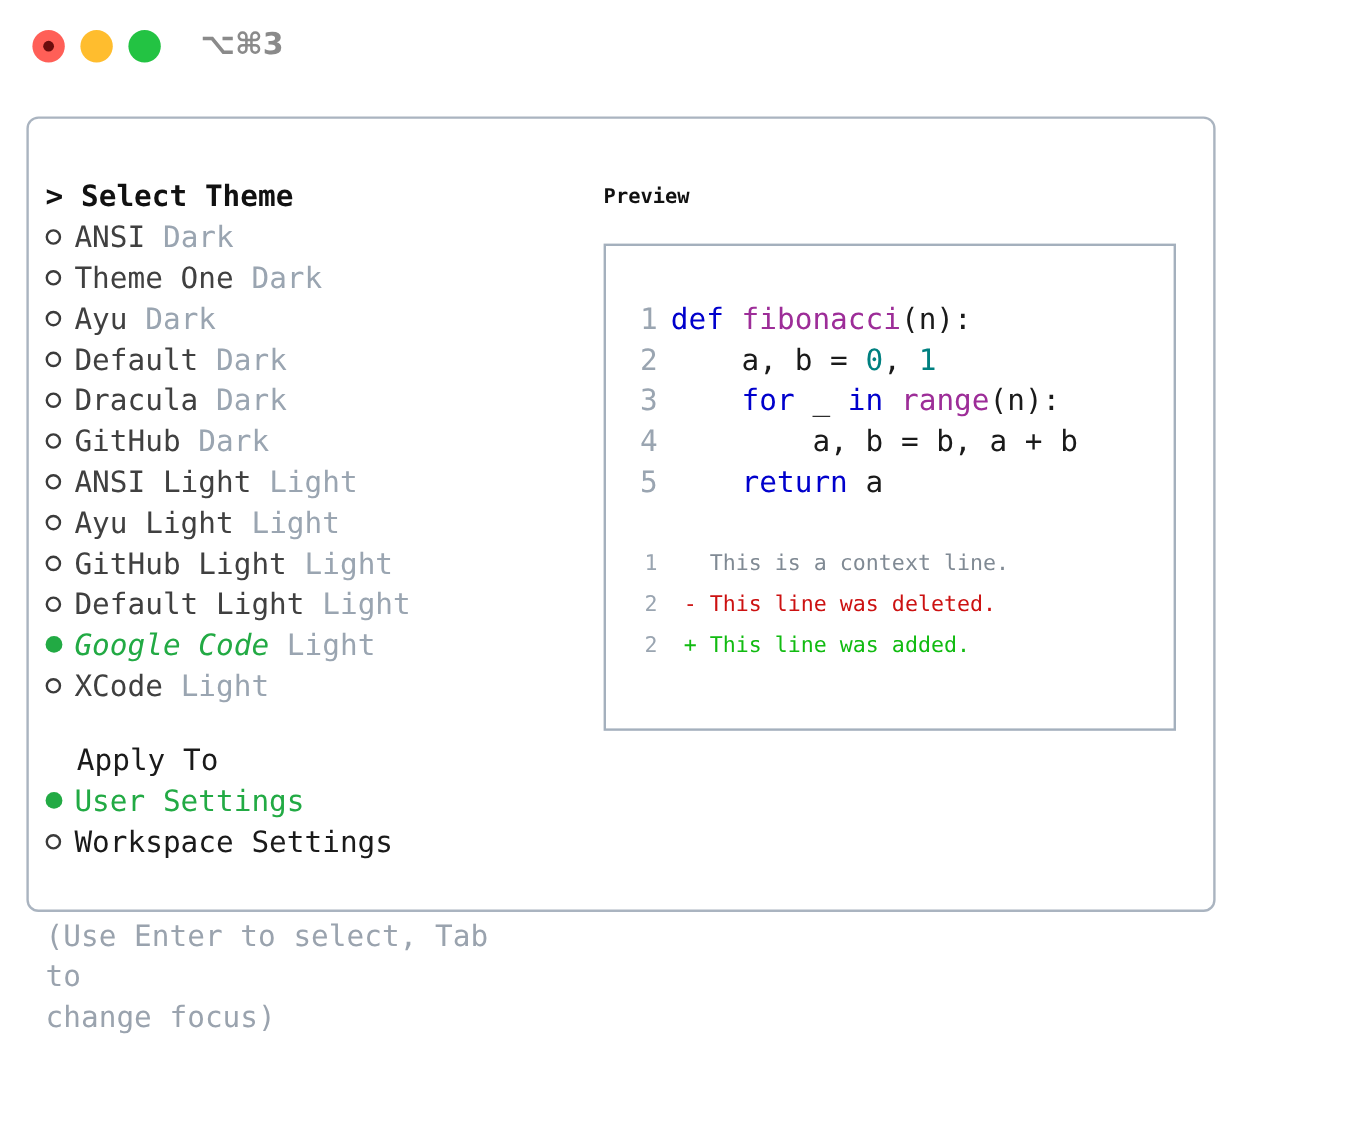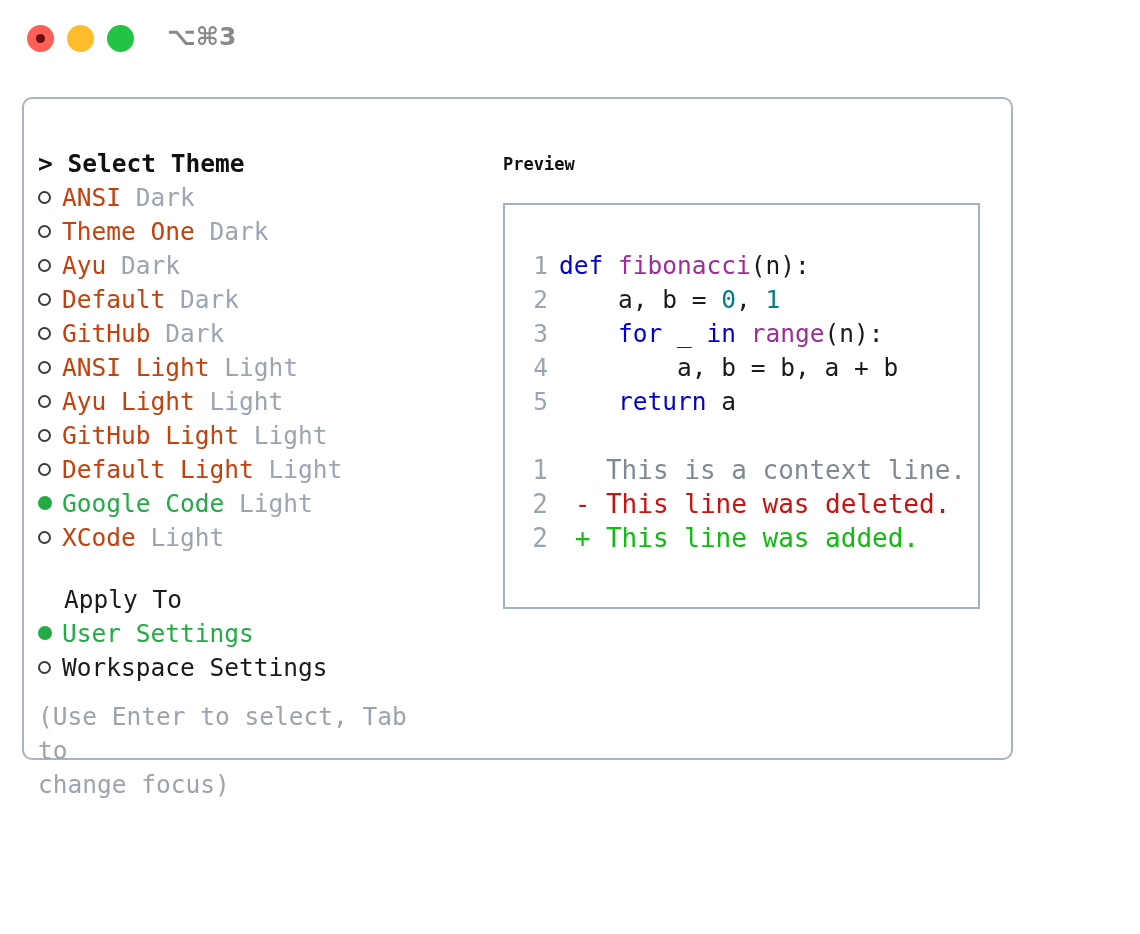--- a/index.html
+++ b/index.html
@@ -119,38 +119,38 @@
   }
   .radio-on {
     display: inline-block;
     width: 14px; height: 14px;
     background: #22aa44;
     border-radius: 50%;
     box-sizing: border-box;
     vertical-align: 2px;
   }
 
-  .theme-name { color: #c2410c; }
-  .theme-row.selected .theme-name { color: #22aa44; }
+  .theme-name { color: #404040; }
+  .theme-row.selected .theme-name { color: #22aa44; font-style: italic; }
   .theme-kind { color: #9aa5b1; }
 
   #apply-to-block { margin-top: 28px; }
   #apply-to-heading {
     font-size: 24.5px;
     height: 34px;
     line-height: 34px;
     color: #1a1a1a;
     padding-left: 26px;
     white-space: pre;
   }
   .apply-name { color: #1a1a1a; }
   .apply-row.selected .apply-name { color: #22aa44; }
 
   #hint-text {
-    margin-top: 15px;
+    margin-top: 44px;
     font-size: 24.5px;
     line-height: 34px;
     color: #9aa3ae;
     width: 412px;
     white-space: pre-wrap;
   }
 
   
   #preview-column {
     position: absolute;
@@ -191,21 +191,21 @@
   }
   .kw  { color: #0000cc; }
   .fn  { color: #9d2d98; }
   .num { color: #008080; }
   .plain { color: #1a1a1a; }
   .punct { color: #1a1a1a; }
 
   #diff-area {
     position: absolute;
     left: 17px; top: 248px;
-    font-size: 26px;
+    font-size: 18px;
     line-height: 34px;
     white-space: pre;
   }
   .diff-ctx { color: #808a94; }
   .diff-del { color: #cc1111; }
   .diff-add { color: #11bb11; }
 </style>
 </head>
 <body>
 
@@ -224,20 +224,21 @@
 
     <div id="theme-column">
 
       <div id="select-theme-heading">&gt; Select Theme</div>
 
       <div id="theme-list">
           <div class="row theme-row"><span class="marker"><span class="radio-off"></span></span><span class="theme-name">ANSI</span><span> </span><span class="theme-kind">Dark</span></div>
           <div class="row theme-row"><span class="marker"><span class="radio-off"></span></span><span class="theme-name">Theme One</span><span> </span><span class="theme-kind">Dark</span></div>
           <div class="row theme-row"><span class="marker"><span class="radio-off"></span></span><span class="theme-name">Ayu</span><span> </span><span class="theme-kind">Dark</span></div>
           <div class="row theme-row"><span class="marker"><span class="radio-off"></span></span><span class="theme-name">Default</span><span> </span><span class="theme-kind">Dark</span></div>
+          <div class="row theme-row"><span class="marker"><span class="radio-off"></span></span><span class="theme-name">Dracula</span><span> </span><span class="theme-kind">Dark</span></div>
           <div class="row theme-row"><span class="marker"><span class="radio-off"></span></span><span class="theme-name">GitHub</span><span> </span><span class="theme-kind">Dark</span></div>
           <div class="row theme-row"><span class="marker"><span class="radio-off"></span></span><span class="theme-name">ANSI Light</span><span> </span><span class="theme-kind">Light</span></div>
           <div class="row theme-row"><span class="marker"><span class="radio-off"></span></span><span class="theme-name">Ayu Light</span><span> </span><span class="theme-kind">Light</span></div>
           <div class="row theme-row"><span class="marker"><span class="radio-off"></span></span><span class="theme-name">GitHub Light</span><span> </span><span class="theme-kind">Light</span></div>
           <div class="row theme-row"><span class="marker"><span class="radio-off"></span></span><span class="theme-name">Default Light</span><span> </span><span class="theme-kind">Light</span></div>
           <div class="row theme-row selected"><span class="marker"><span class="radio-on"></span></span><span class="theme-name">Google Code</span><span> </span><span class="theme-kind">Light</span></div>
           <div class="row theme-row"><span class="marker"><span class="radio-off"></span></span><span class="theme-name">XCode</span><span> </span><span class="theme-kind">Light</span></div>
         </div>
 
       <div id="apply-to-block">

